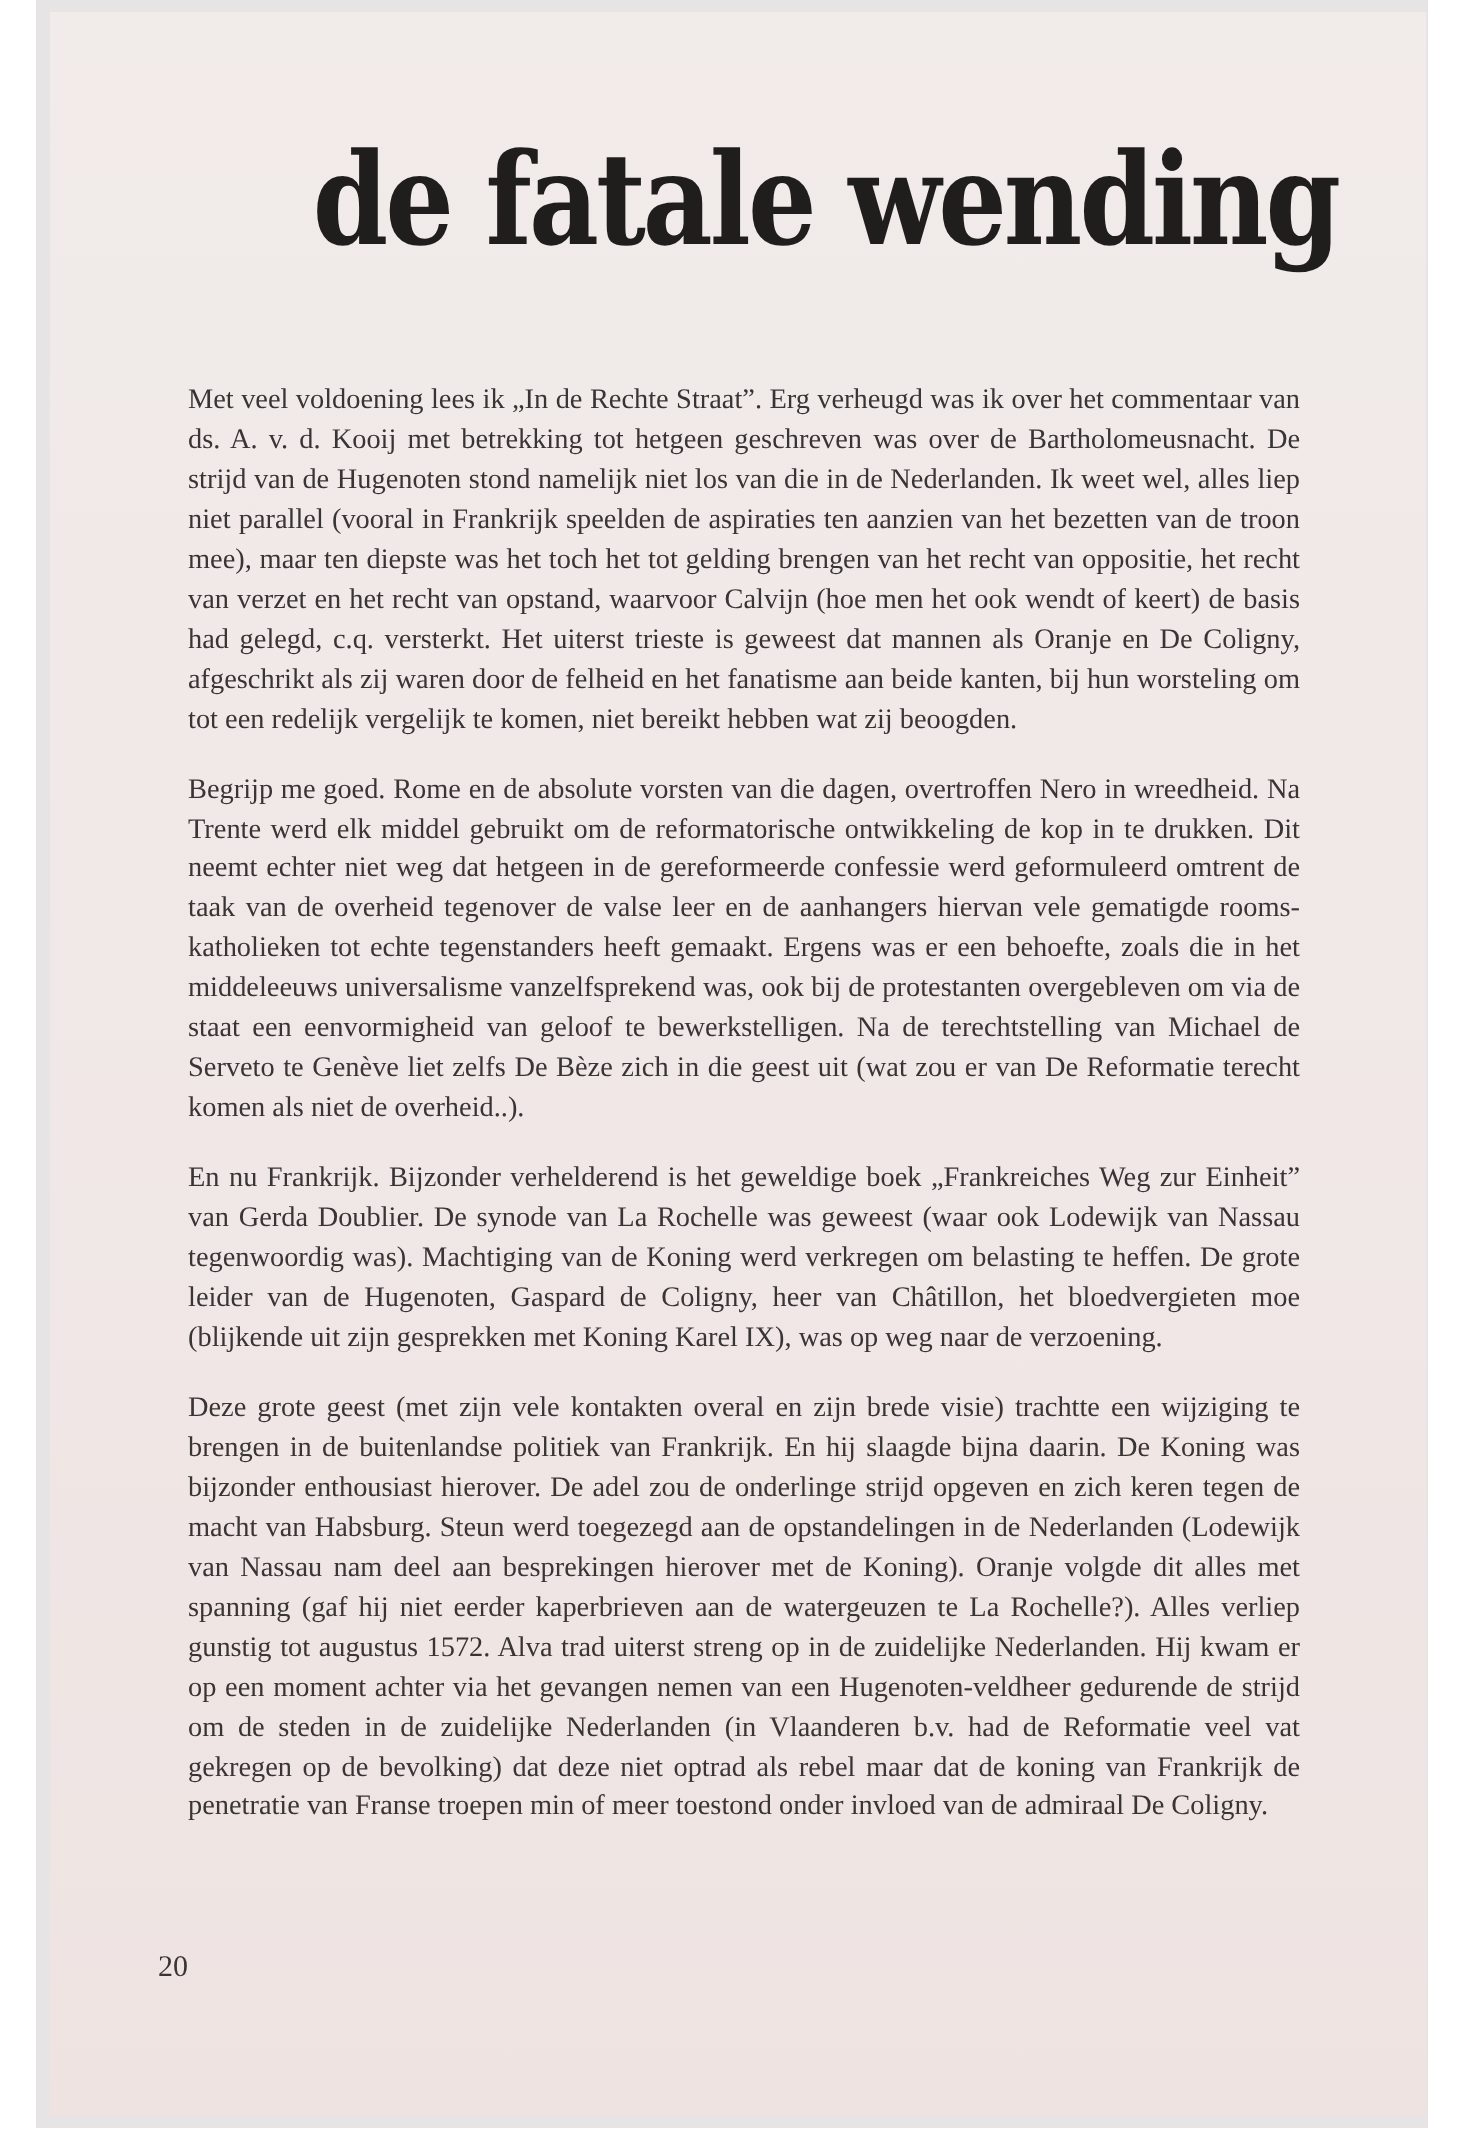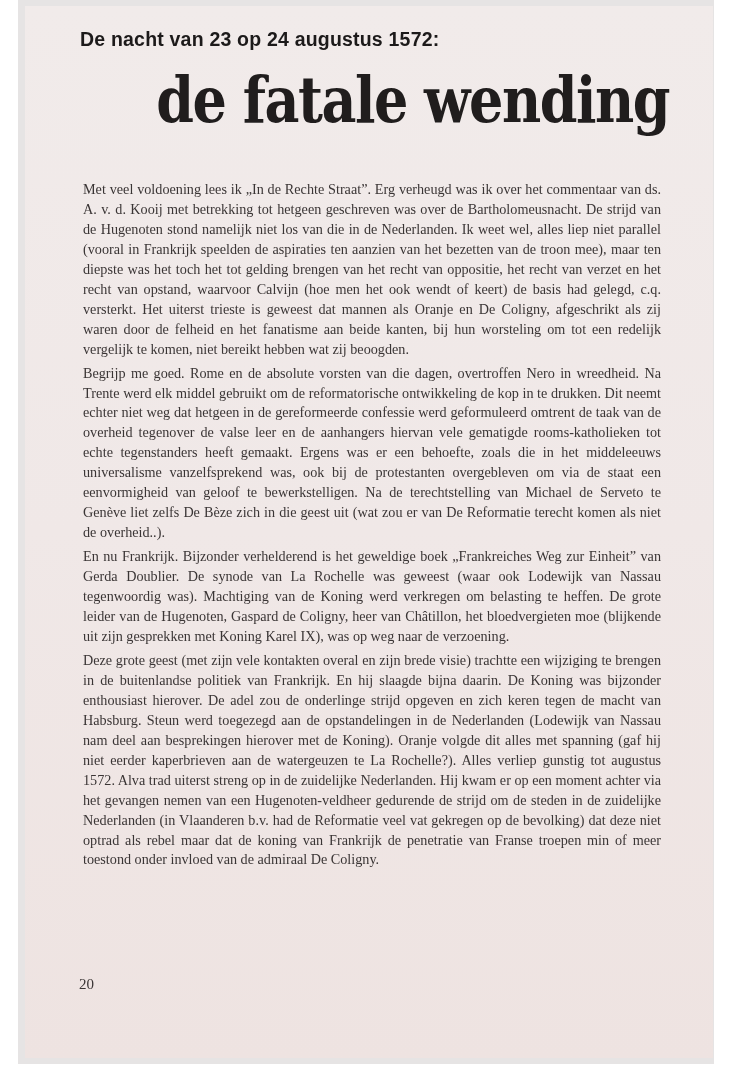--- a/index.html
+++ b/index.html
@@ -60,39 +60,38 @@
       top: 170px;
       width: 586px;
       font-family: "Liberation Serif", "DejaVu Serif", serif;
       font-size: 14.2px;
       line-height: 19.95px;
       color: #3a3535;
       text-align: justify;
       hyphens: manual;
     }
     .body-text p {
-      margin: 4px;
+      margin: 15px;
       padding: 0;
     }
     .page-number {
       position: absolute;
       left: 54px;
       top: 970px;
       font-family: "Liberation Serif", "DejaVu Serif", serif;
       font-size: 15px;
       color: #3a3535;
     }
   </style>
 </head>
 <body>
 
 <div class="scan-frame"></div>
 
 <div class="page">
-  <div class="kicker">De nacht van 23 op 24 augustus 1572:</div>
   <div class="headline">de fatale wending</div>
 
   <div class="body-text">
     <p>Met veel voldoening lees ik „In de Rechte Straat”. Erg verheugd was ik over het commentaar van ds. A. v. d. Kooij met betrekking tot hetgeen geschreven was over de Bartholomeusnacht. De strijd van de Hugenoten stond namelijk niet los van die in de Nederlanden. Ik weet wel, alles liep niet parallel (vooral in Frank­rijk speelden de aspiraties ten aanzien van het bezetten van de troon mee), maar ten diepste was het toch het tot gelding brengen van het recht van oppositie, het recht van verzet en het recht van opstand, waarvoor Calvijn (hoe men het ook wendt of keert) de basis had gelegd, c.q. versterkt. Het uiterst trieste is geweest dat mannen als Oranje en De Coligny, afgeschrikt als zij waren door de felheid en het fanatisme aan beide kanten, bij hun worsteling om tot een redelijk verge­lijk te komen, niet bereikt hebben wat zij beoogden.</p>
     <p>Begrijp me goed. Rome en de absolute vorsten van die dagen, overtroffen Nero in wreedheid. Na Trente werd elk middel gebruikt om de reformatorische ontwikke­ling de kop in te drukken. Dit neemt echter niet weg dat hetgeen in de gerefor­meerde confessie werd geformuleerd omtrent de taak van de overheid tegenover de valse leer en de aanhangers hiervan vele gematigde rooms-katholieken tot echte tegenstanders heeft gemaakt. Ergens was er een behoefte, zoals die in het middel­eeuws universalisme vanzelfsprekend was, ook bij de protestanten overgebleven om via de staat een eenvormigheid van geloof te bewerkstelligen. Na de terecht­stelling van Michael de Serveto te Genève liet zelfs De Bèze zich in die geest uit (wat zou er van De Reformatie terecht komen als niet de overheid..).</p>
     <p>En nu Frankrijk. Bijzonder verhelderend is het geweldige boek „Frankreiches Weg zur Einheit” van Gerda Doublier. De synode van La Rochelle was geweest (waar ook Lodewijk van Nassau tegenwoordig was). Machtiging van de Koning werd ver­kregen om belasting te heffen. De grote leider van de Hugenoten, Gaspard de Coligny, heer van Châtillon, het bloedvergieten moe (blijkende uit zijn gesprek­ken met Koning Karel IX), was op weg naar de verzoening.</p>
     <p>Deze grote geest (met zijn vele kontakten overal en zijn brede visie) trachtte een wijziging te brengen in de buitenlandse politiek van Frankrijk. En hij slaagde bijna daarin. De Koning was bijzonder enthousiast hierover. De adel zou de on­derlinge strijd opgeven en zich keren tegen de macht van Habsburg. Steun werd toegezegd aan de opstandelingen in de Nederlanden (Lodewijk van Nassau nam deel aan besprekingen hierover met de Koning). Oranje volgde dit alles met span­ning (gaf hij niet eerder kaperbrieven aan de watergeuzen te La Rochelle?). Alles verliep gunstig tot augustus 1572. Alva trad uiterst streng op in de zuide­lijke Nederlanden. Hij kwam er op een moment achter via het gevangen nemen van een Hugenoten-veldheer gedurende de strijd om de steden in de zuidelijke Nederlanden (in Vlaanderen b.v. had de Reformatie veel vat gekregen op de be­volking) dat deze niet optrad als rebel maar dat de koning van Frankrijk de penetratie van Franse troepen min of meer toestond onder invloed van de admiraal De Coligny.</p>
   </div>
 
   <div class="page-number">20</div>

